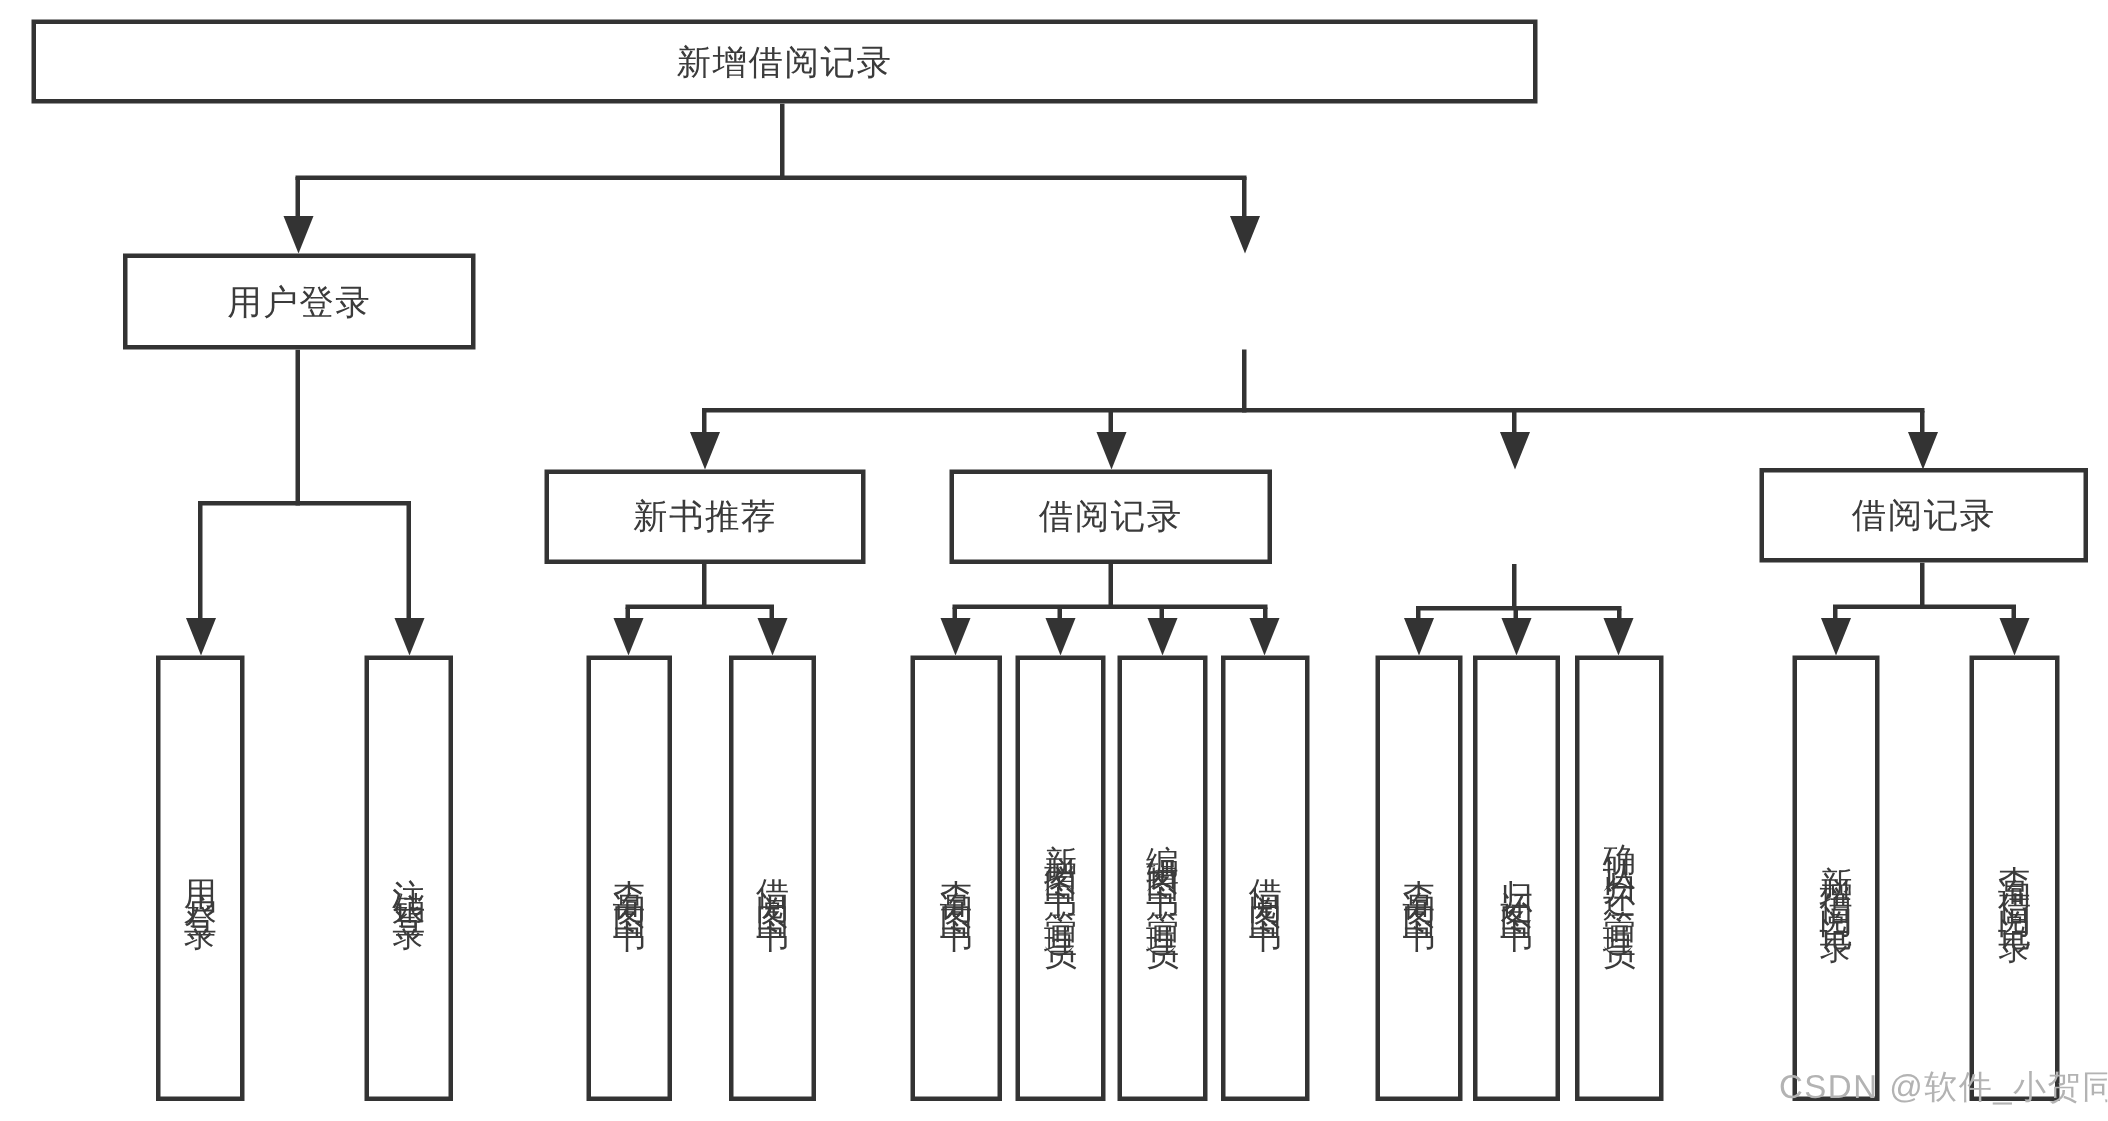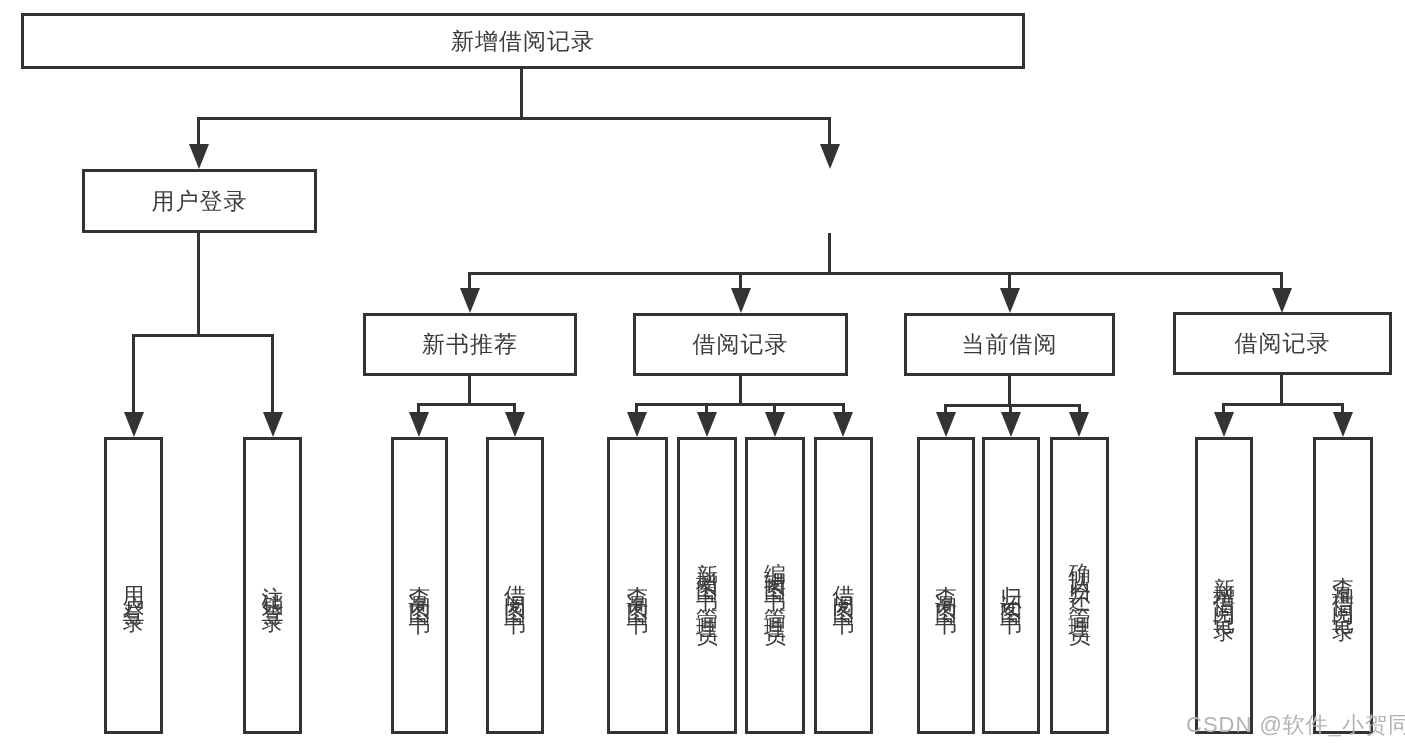--- a/index.html
+++ b/index.html
@@ -58,21 +58,20 @@
   <i class="vline" style="left:739px;top:274px;height:14px"></i>
   <i class="vline" style="left:1008px;top:274px;height:14px"></i>
   <i class="vline" style="left:1280px;top:274px;height:14px"></i>
   <i class="arrow" style="left:460px;top:288px"></i>
   <i class="arrow" style="left:731px;top:288px"></i>
   <i class="arrow" style="left:1000px;top:288px"></i>
   <i class="arrow" style="left:1272px;top:288px"></i>
 
   <div class="box" style="left:363px;top:313px;width:214px;height:63px">新书推荐</div>
   <div class="box" style="left:633px;top:313px;width:215px;height:63px">借阅记录</div>
-  <div class="box" style="left:904px;top:313px;width:211px;height:63px">当前借阅</div>
   <div class="box" style="left:1173px;top:312px;width:219px;height:63px">借阅记录</div>
 
   <i class="vline" style="left:468px;top:376px;height:29px"></i>
   <i class="hline" style="left:417px;top:403px;width:99px"></i>
   <i class="vline" style="left:417px;top:405px;height:7px"></i>
   <i class="vline" style="left:513px;top:405px;height:7px"></i>
   <i class="arrow" style="left:409px;top:412px"></i>
   <i class="arrow" style="left:505px;top:412px"></i>
 
   <i class="vline" style="left:739px;top:376px;height:29px"></i>

